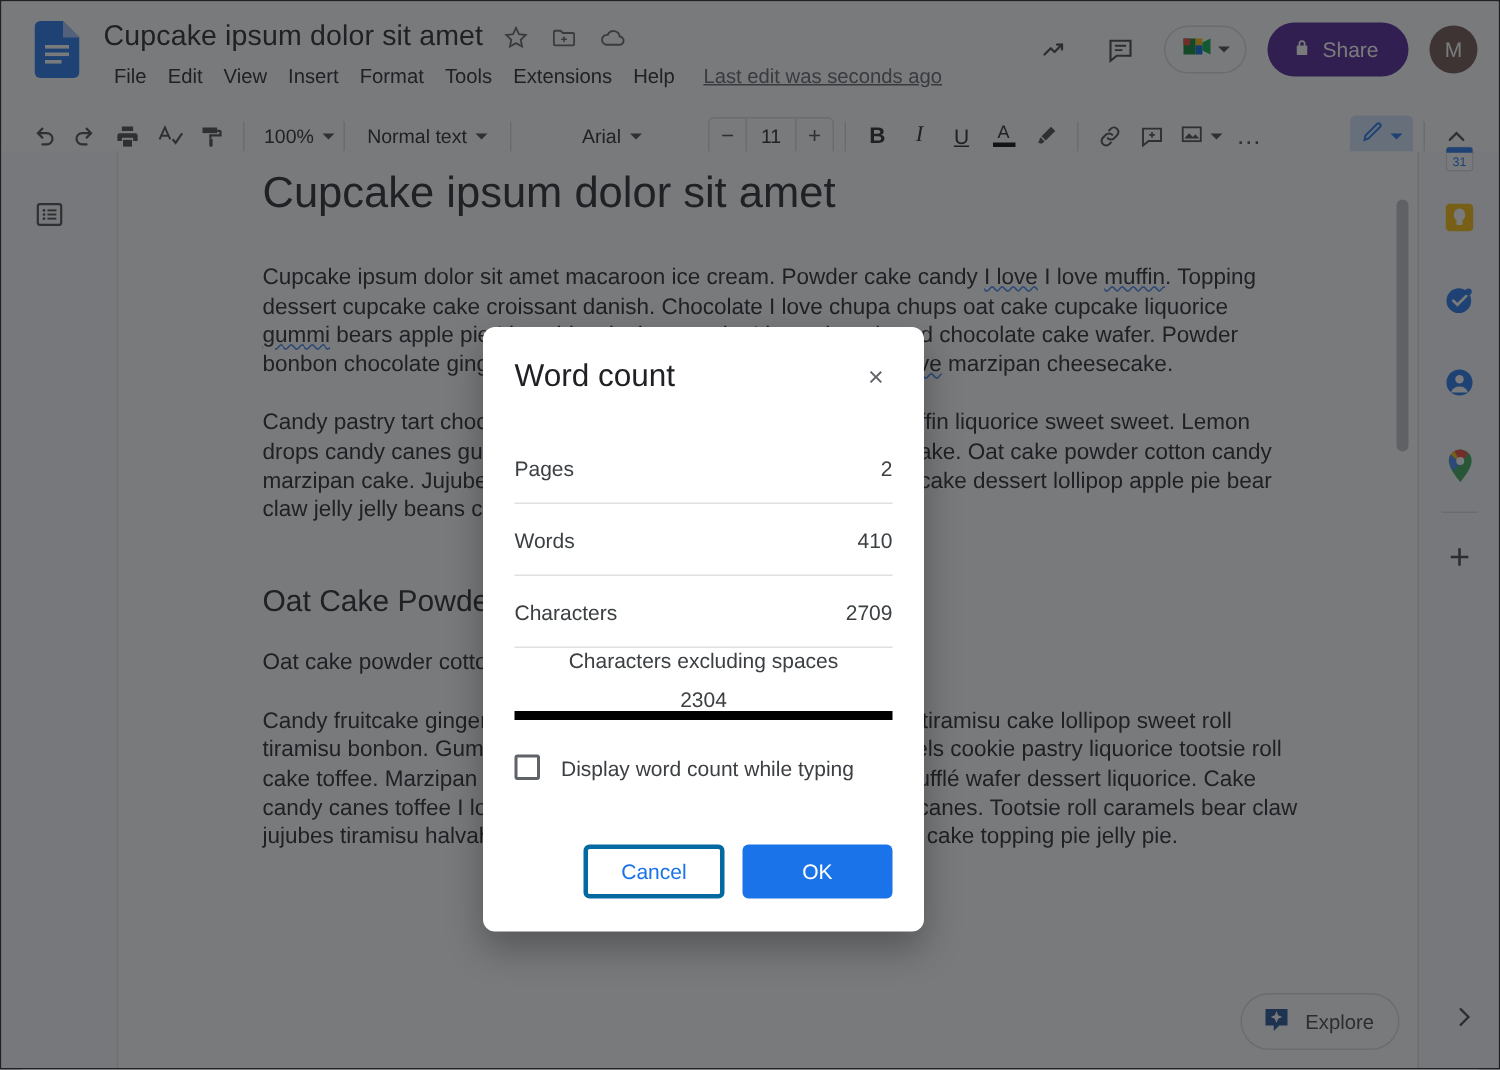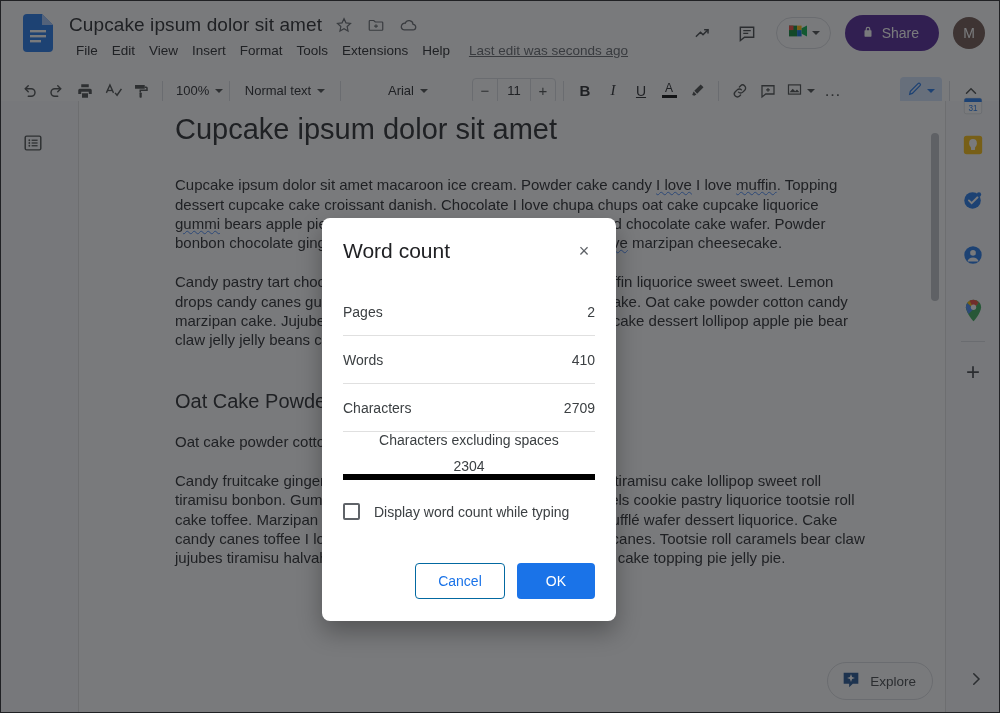--- a/index.html
+++ b/index.html
@@ -111,25 +111,25 @@
     display:flex; align-items:center; justify-content:space-between;
     height:48px; border-bottom:1px solid #e0e0e0; font-size:14px; color:#3c4043;
   }
   .stat-row:last-child { border-bottom:6px solid #000000;flex-direction:column; }
   .stat-val { color:#3c4043; }
   .cb-row { display:flex; align-items:center; gap:14px; margin-top:23px; }
   .cbox { width:17px; height:17px; border:2px solid #5f6368; border-radius:2px; cursor:pointer; flex:none;}
   .cb-lbl { font-size:14px; color:#3c4043; }
   .dlg-actions { margin-top:auto; display:flex; justify-content:flex-end; align-items:center; gap:12px; padding-bottom:22px;}
   .btn-cancel {
-    height:36px; padding:0 22px; background:#fff; border:1px solid #0369a1; border-radius:4px;
+    height:36px; padding:0 22px; background:#fff; border:3px solid #0369a1; border-radius:4px;
     color:#1a73e8; font-size:14px; font-weight:500; cursor:pointer; font-family:inherit;
   }
   .btn-ok {
-    height:36px; padding:0 29px; background:#1a73e8; border:none; border-radius:4px;
+    height:36px; padding:0 40px; background:#1a73e8; border:none; border-radius:4px;
     color:#fff; font-size:14px; font-weight:500; cursor:pointer; font-family:inherit;
   }
 </style>
 </head>
 <body>
 
 <div id="app">
 
   <div class="header">
 

